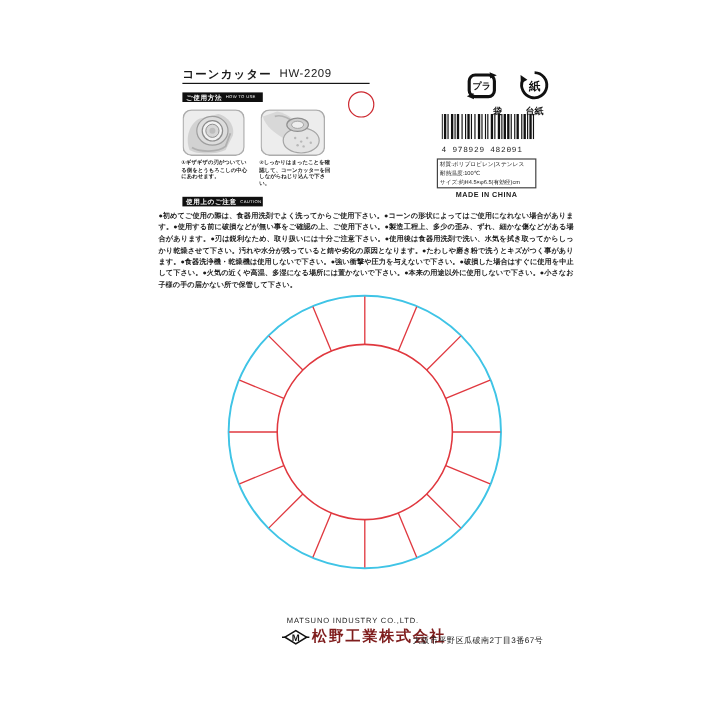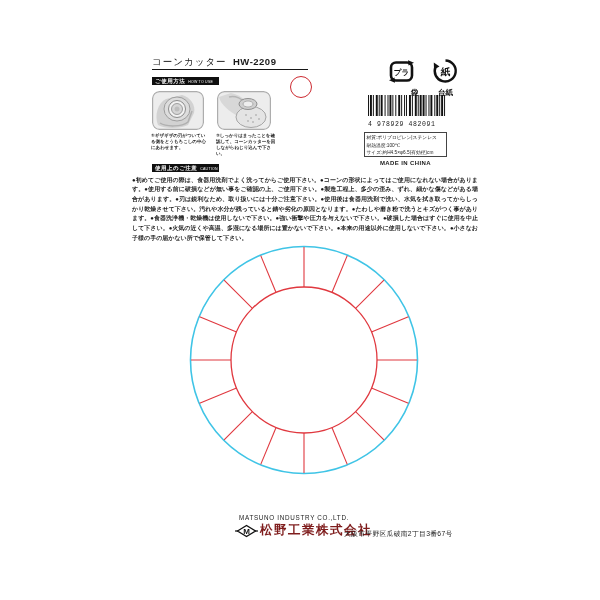--- a/index.html
+++ b/index.html
@@ -1,22 +1,22 @@
 <!DOCTYPE html>
 <html><head>
 <meta charset="utf-8">
 <style>
   html,body{margin:0;padding:0;background:#fff;}
   .page{position:relative;width:600px;height:600px;background:#ffffff;overflow:hidden;
         font-family:"Liberation Sans","DejaVu Sans",sans-serif;color:#1a1a1a;}
   .abs{position:absolute;}
   .scaled{transform-origin:0 0;}
 
-  .title-jp{left:152px;top:56px;font-size:9.5px;font-weight:normal;letter-spacing:1px;}
-  .title-model{left:233px;top:56px;font-size:9.5px;font-weight:bold;letter-spacing:.5px;}
+  .title-jp{left:152px;top:56px;font-size:9.5px;font-weight:bold;letter-spacing:1px;}
+  .title-model{left:233px;top:56px;font-size:9.5px;font-weight:normal;letter-spacing:.5px;}
   .title-underline{left:152px;top:69px;width:156px;height:1.4px;background:#161616;}
 
   .black-bar{width:67px;height:8px;background:#0f0f0f;overflow:hidden;}
   .usage-bar{left:152px;top:76.5px;}
   .caution-bar{left:152px;top:163.5px;}
   .bar-inner{transform:scale(.5);transform-origin:0 0;width:134px;height:16px;
              display:flex;align-items:center;padding-left:6px;box-sizing:border-box;
              color:#fff;white-space:nowrap;}
   .bar-jp{font-size:11px;font-weight:bold;letter-spacing:1px;}
   .bar-en{font-size:7px;margin-left:6px;letter-spacing:.5px;}

